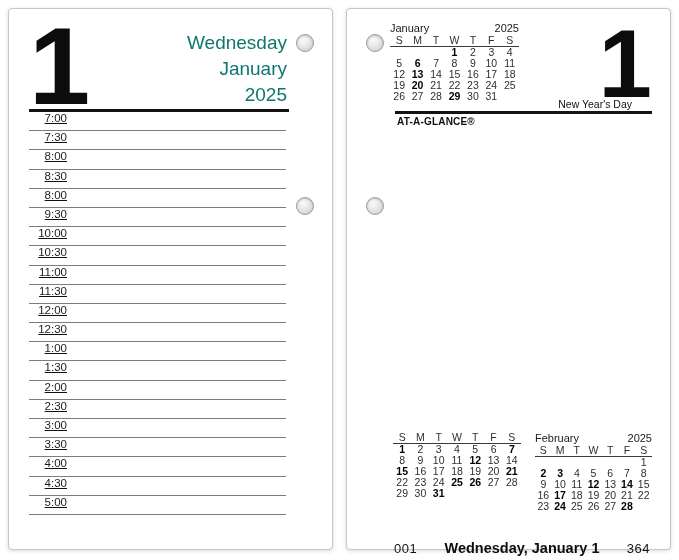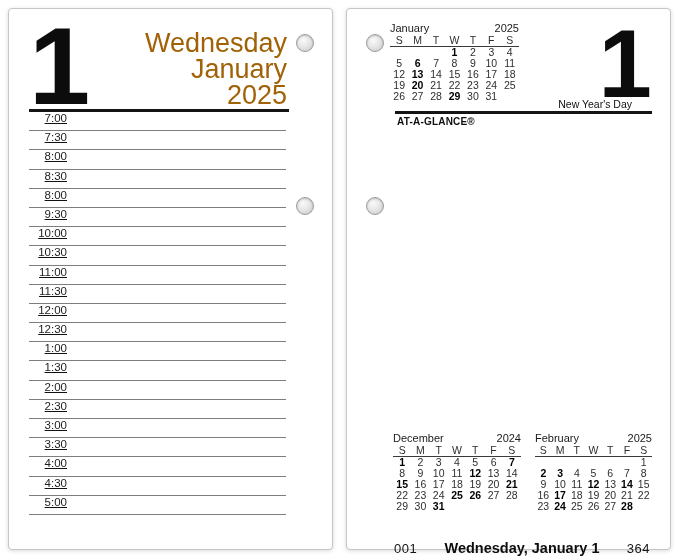--- a/index.html
+++ b/index.html
@@ -22,21 +22,21 @@
     border:1px solid #9c9c9c;
     box-shadow:inset 0 1px 2px rgba(0,0,0,0.18);
     box-sizing:border-box;
   }
 
   
   .big-day{font-weight:700;line-height:0.78;color:#0c0c0c;letter-spacing:-2px;}
   .big-day-left{position:absolute;left:20px;top:14px;font-size:110px;}
   .date-block{
     position:absolute;top:21px;right:45px;text-align:right;
-    font-size:27px;line-height:26px;color:#a16207;
+    font-size:19px;line-height:26px;color:#0f766e;
   }
   .thick-rule{position:absolute;background:#141414;}
   .rule-left{left:20px;top:100px;width:260px;height:3px;}
   .slots{position:absolute;left:20px;top:103px;width:257px;}
   .slot{
     height:18.2px;border-bottom:1.6px solid #7d7d7d;
     display:flex;align-items:flex-start;text-decoration:underline;
   }
   .slot-label{
     width:38px;text-align:right;font-size:11.5px;color:#1c1c1c;
@@ -214,24 +214,20 @@
           <span></span>
         </div>
       </div>
 
     <div class="big-day big-day-right">1</div>
     <div class="holiday">New Year's Day</div>
     <div class="thick-rule rule-right"></div>
     <div class="brand">AT-A-GLANCE®</div>
 
     <div class="minical cal-prev" id="cal-prev">
-        <div class="cal-head">
-          <span>December</span>
-          <span>2024</span>
-        </div>
         <div class="cal-row cal-daynames">
           <span>S</span>
           <span>M</span>
           <span>T</span>
           <span>W</span>
           <span>T</span>
           <span>F</span>
           <span>S</span>
         </div>
         <div class="cal-row">

